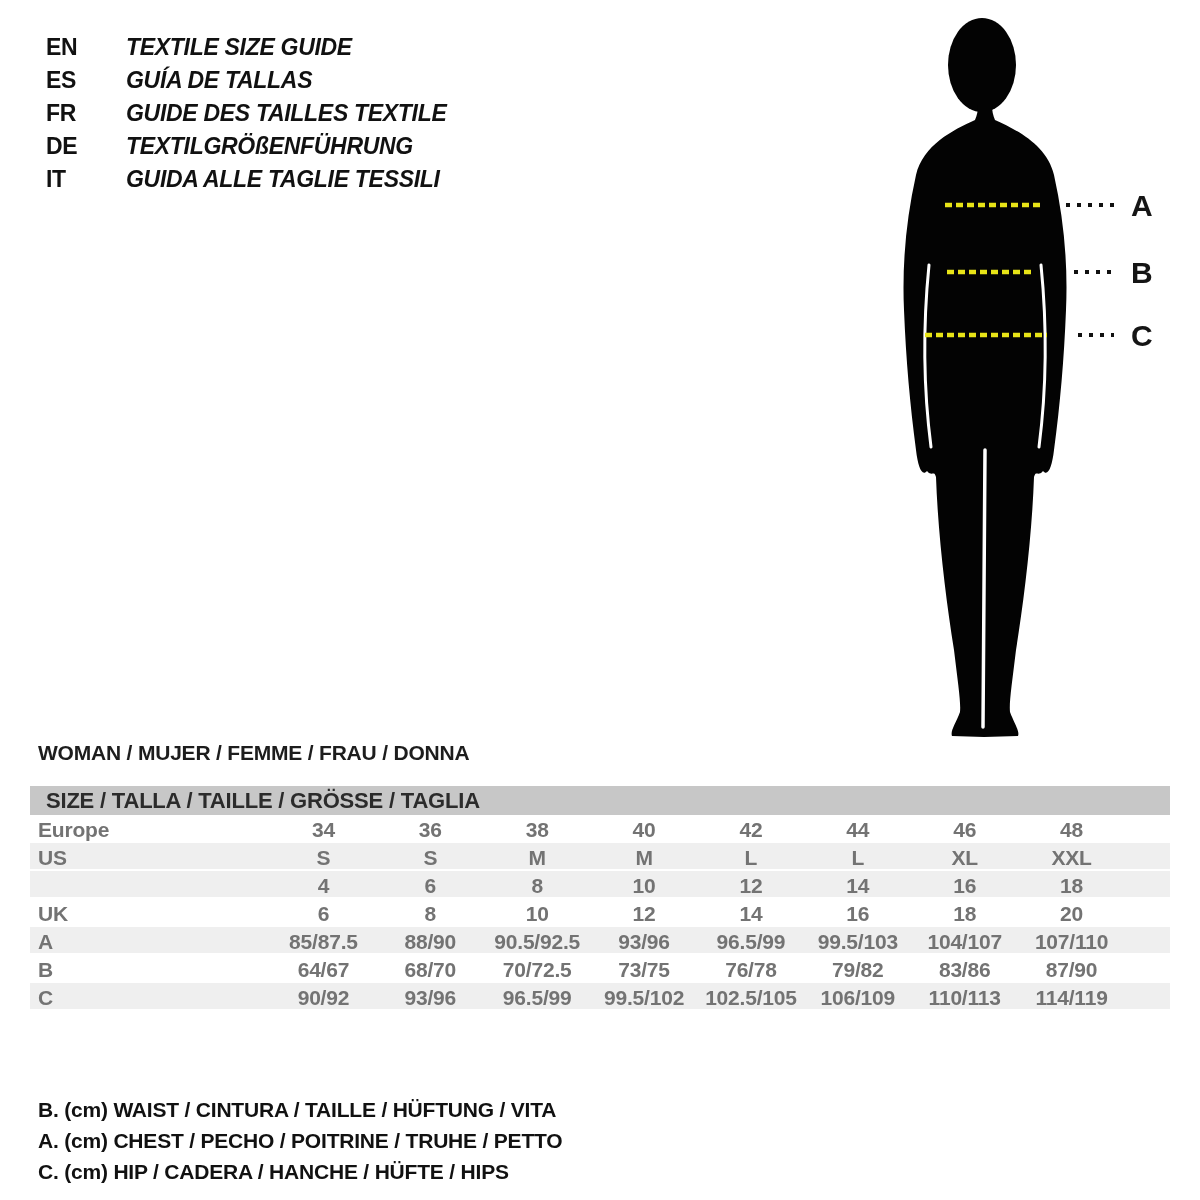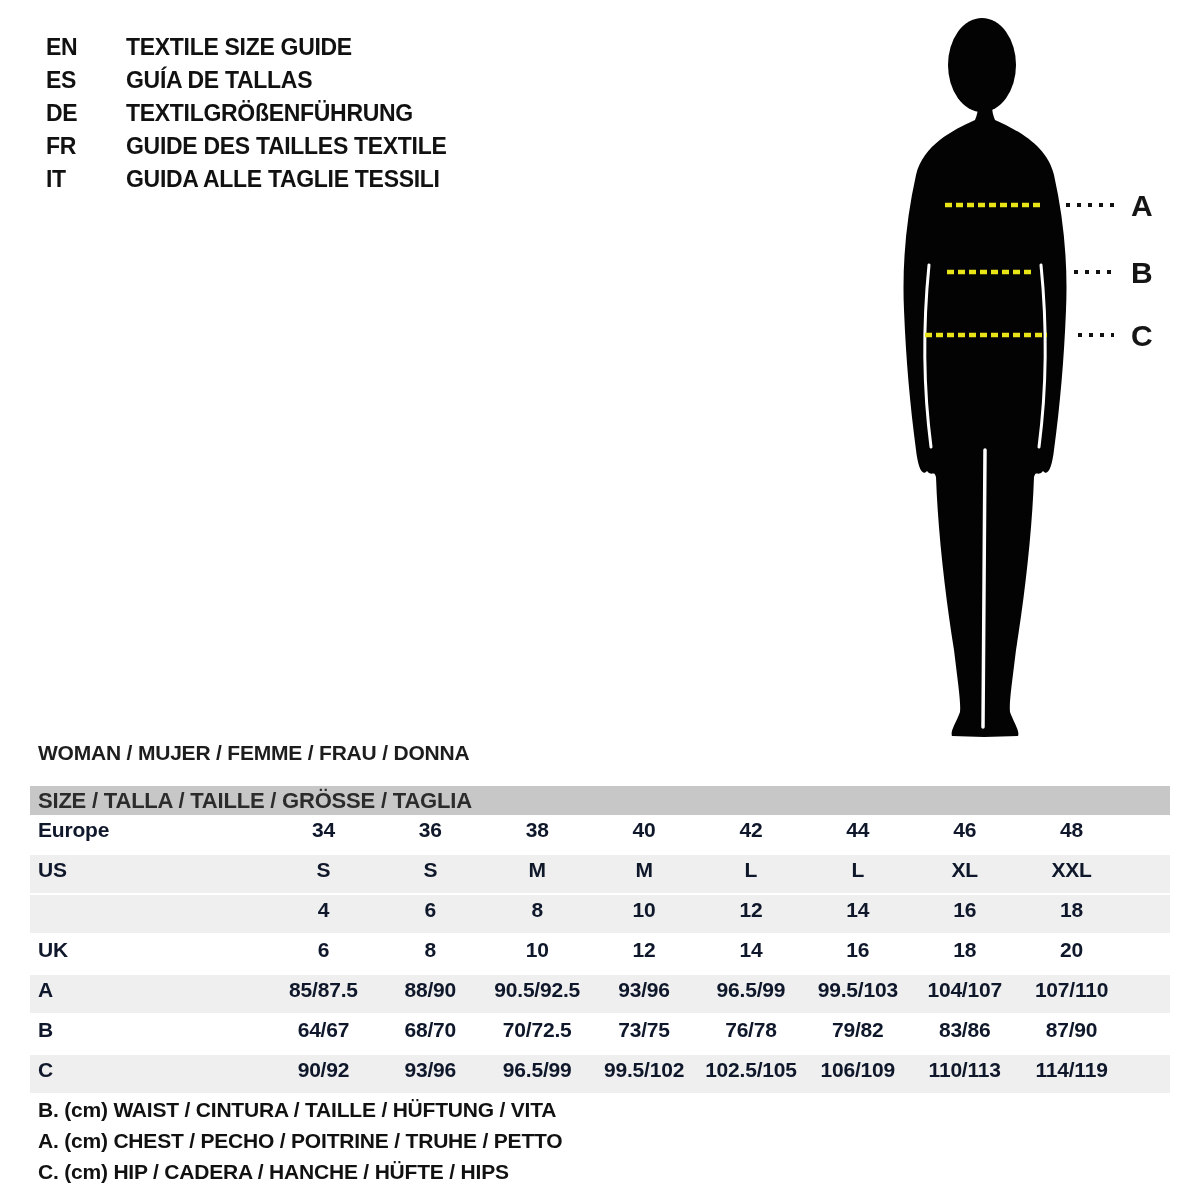--- a/index.html
+++ b/index.html
@@ -4,30 +4,30 @@
 <style>
   html,body{margin:0;padding:0;background:#fff;}
   .canvas{
     position:relative;width:1200px;height:1200px;background:#ffffff;
     font-family:"Liberation Sans",sans-serif;color:#1a1a1a;overflow:hidden;
   }
   
   .lang-block{position:absolute;left:38px;top:31px;margin-left:8px;}
   .lang-row{display:flex;height:33px;align-items:center;}
   .lang-code{width:80px;font-weight:700;font-size:23px;letter-spacing:-0.3px;color:#111;}
-  .lang-title{font-weight:700;font-size:23px;letter-spacing:-0.3px;color:#111;white-space:nowrap;}
+  .lang-title{font-weight:700;font-size:23px;letter-spacing:-0.3px;color:#111;white-space:nowrap;font-style:italic;}
   
   .figure-svg{position:absolute;left:888px;top:15px;}
   
   .woman-line{position:absolute;left:38px;top:741px;font-weight:700;font-size:21px;letter-spacing:-0.2px;color:#1d1d1d;white-space:nowrap;text-align:center;}
   
   .size-table{position:absolute;left:30px;top:786px;width:1140px;}
   .t-header{height:29px;line-height:29px;background:#c7c7c7;font-weight:700;font-size:22px;
-    padding-left:8px;color:#2b2b2b;letter-spacing:-0.2px;}
-  .t-row{display:flex;height:40px;line-height:30px;font-size:21px;font-weight:700;color:#0f172a;
+    padding-left:16px;color:#2b2b2b;letter-spacing:-0.2px;}
+  .t-row{display:flex;height:28px;line-height:30px;font-size:21px;font-weight:700;color:#737373;
     border-bottom:2px solid #fff;box-sizing:border-box;padding-right:45px;letter-spacing:-0.2px;}
   .t-row.stripe{background:#efefef;}
   .t-label{width:240px;padding-left:8px;box-sizing:border-box;}
   .t-cell{flex:1;text-align:center;}
   
   .footnotes{position:absolute;left:38px;top:1094px;}
   .fn-line{height:31px;line-height:31px;font-weight:700;font-size:21px;letter-spacing:-0.2px;color:#111;white-space:nowrap;}
 </style>
 </head>
 <body>
@@ -37,26 +37,26 @@
   <div class="lang-block">
     <div class="lang-row">
       <span class="lang-code">EN</span>
       <span class="lang-title">TEXTILE SIZE GUIDE</span>
     </div>
     <div class="lang-row">
       <span class="lang-code">ES</span>
       <span class="lang-title">GUÍA DE TALLAS</span>
     </div>
     <div class="lang-row">
+      <span class="lang-code">FR</span>
+      <span class="lang-title">GUIDE DES TAILLES TEXTILE</span>
+    </div>
+    <div class="lang-row">
       <span class="lang-code">DE</span>
       <span class="lang-title">TEXTILGRÖßENFÜHRUNG</span>
-    </div>
-    <div class="lang-row">
-      <span class="lang-code">FR</span>
-      <span class="lang-title">GUIDE DES TAILLES TEXTILE</span>
     </div>
     <div class="lang-row">
       <span class="lang-code">IT</span>
       <span class="lang-title">GUIDA ALLE TAGLIE TESSILI</span>
     </div>
   </div>
 
   <svg class="figure-svg" width="312" height="730" viewBox="0 0 312 730" xmlns="http://www.w3.org/2000/svg">
     <g fill="#030303">
       <ellipse cx="94" cy="50" rx="34" ry="47"></ellipse>

